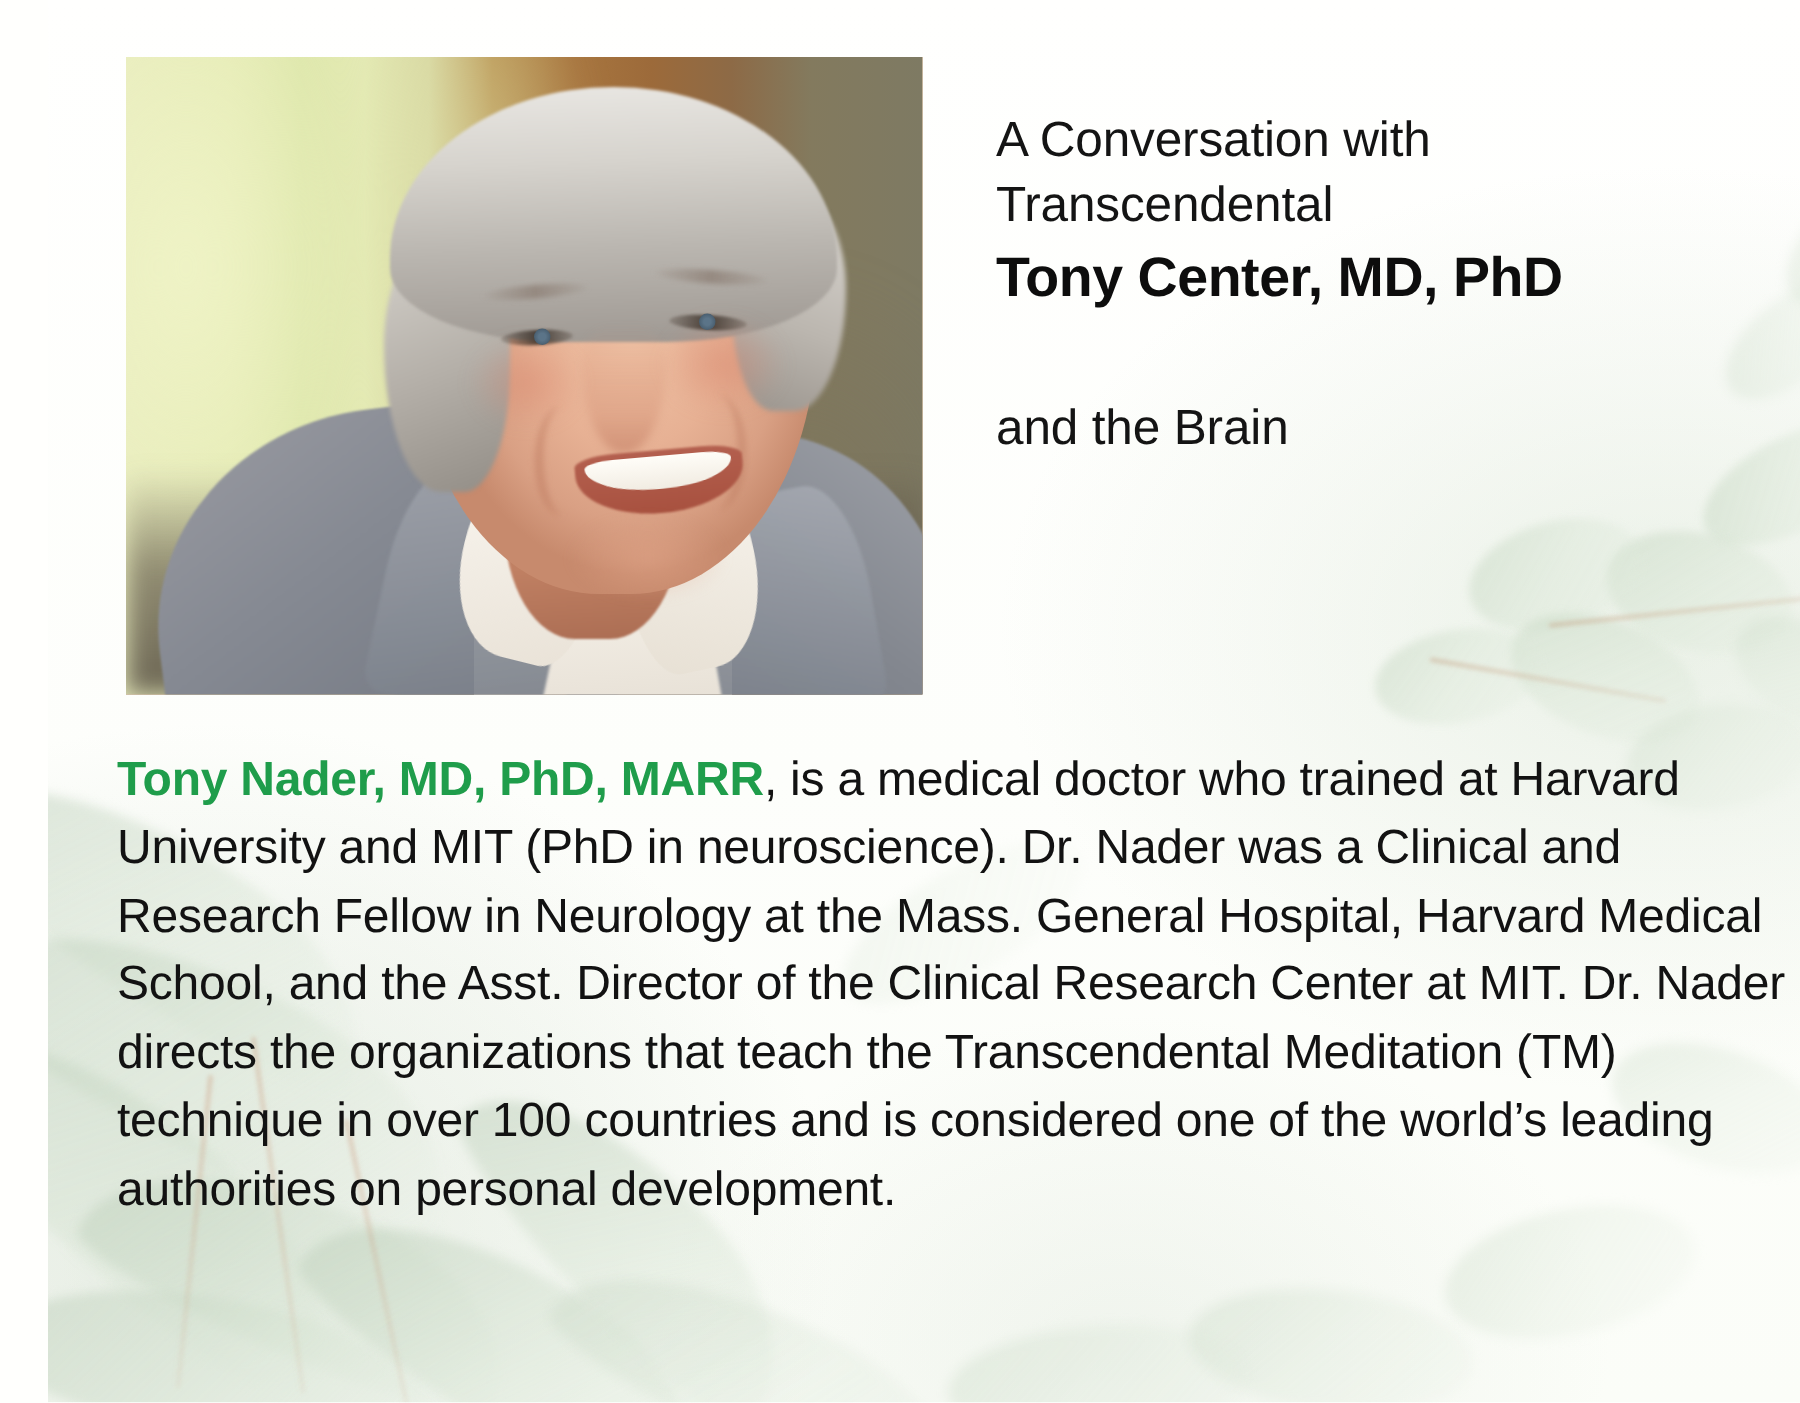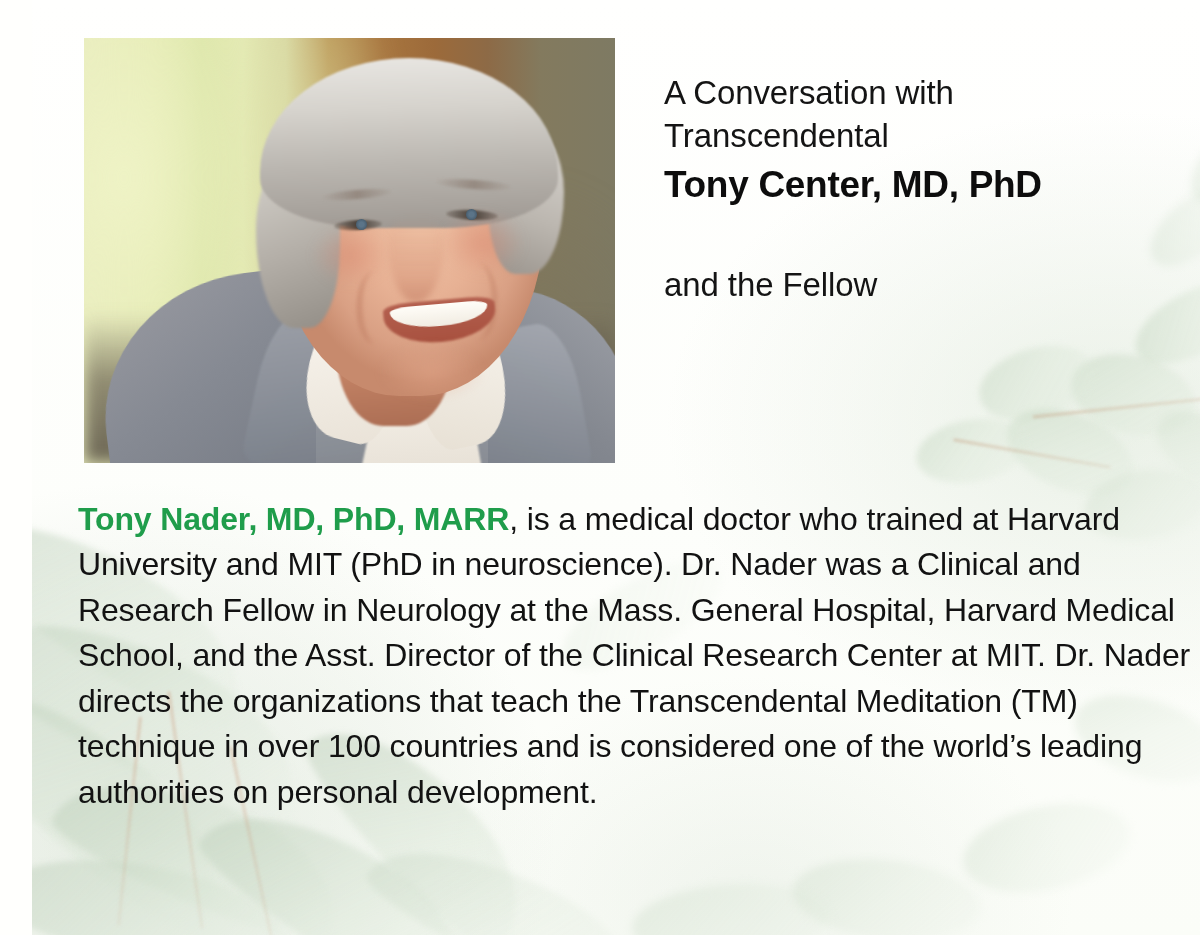--- a/index.html
+++ b/index.html
@@ -442,18 +442,18 @@
     </div>
   </div>
 
   <div class="head-block">
     <div class="kicker">A Conversation with</div>
     <div class="kicker">Transcendental</div>
     <div class="person-name">Tony Center, MD, PhD</div>
   </div>
 
   <div class="subtitle">
-    <div>and the Fellow</div>
+    <div>and the Brain</div>
   </div>
 
   <p class="bio"><span class="bio-name">Tony Nader, MD, PhD, MARR</span><span>, is a medical doctor who trained at Harvard University and MIT (PhD in neuroscience). Dr. Nader was a Clinical and Research Fellow in Neurology at the Mass. General Hospital, Harvard Medical School, and the Asst. Director of the Clinical Research Center at MIT. Dr. Nader directs the organizations that teach the Transcendental Meditation (TM) technique in over 100 countries and is considered one of the world’s leading authorities on personal development.</span></p>
 
 </div>
 
 </body></html>

